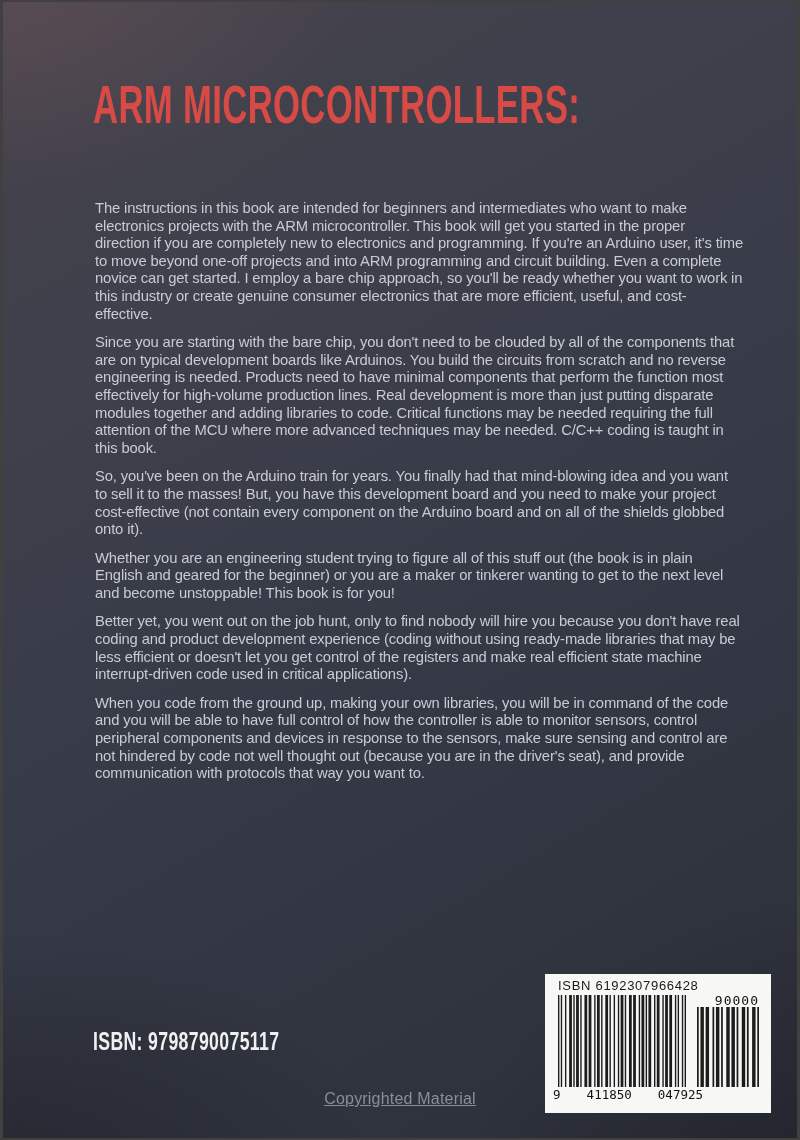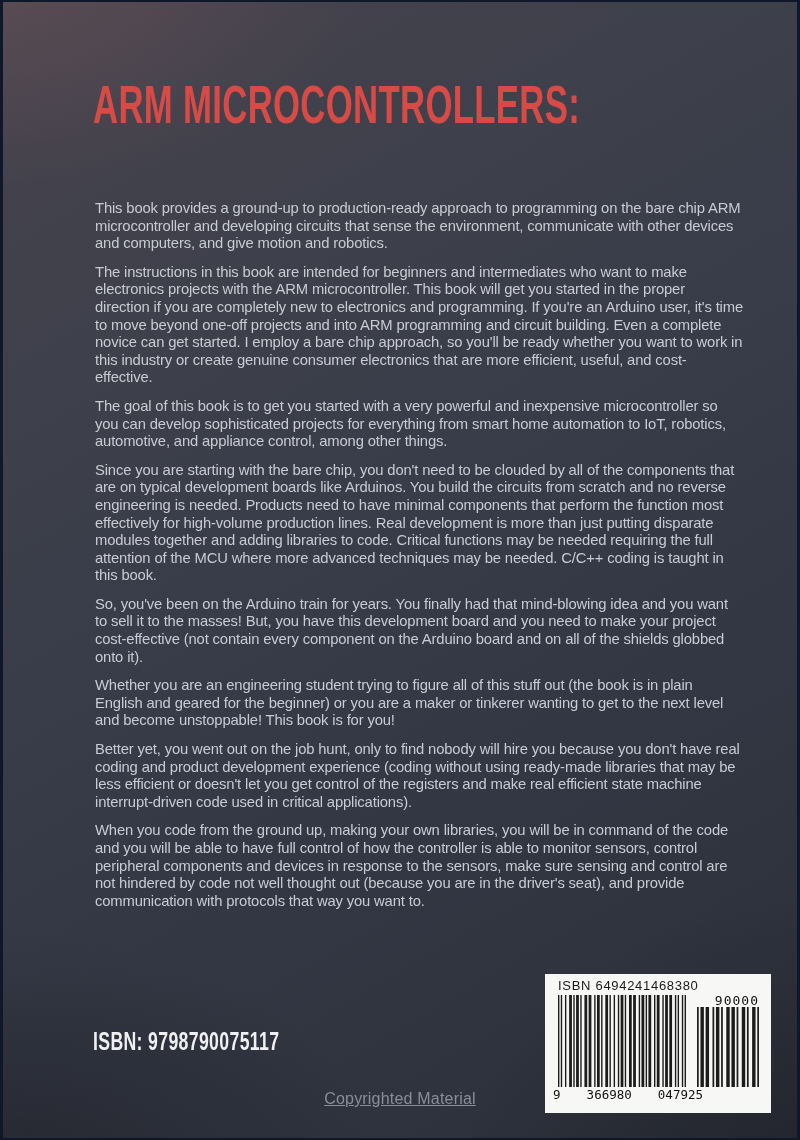--- a/index.html
+++ b/index.html
@@ -1,17 +1,17 @@
 <!DOCTYPE html>
 <html><head>
 <meta charset="utf-8">
 <style>
   * { margin:0; padding:0; box-sizing:border-box; }
   html,body { width:800px; height:1140px; background:#ffffff; overflow:hidden; }
-  .page { position:relative; width:800px; height:1140px; background:#0f172a;
+  .page { position:relative; width:800px; height:1140px; background:#404040;
           font-family:"Liberation Sans", sans-serif; }
   .cover { position:absolute; left:3px; right:3px; top:2px; bottom:2px;
     background:
       radial-gradient(900px 520px at -4% -4%, rgba(128,95,96,0.40), rgba(128,95,96,0) 45%),
       radial-gradient(620px 380px at 0% 102%, rgba(16,16,20,0.35), rgba(16,16,20,0) 60%),
       radial-gradient(760px 700px at 106% 112%, rgba(8,10,16,0.38), rgba(8,10,16,0) 55%),
       linear-gradient(150deg, #46424c 0%, #3d404b 30%, #363a47 55%, #30343f 80%, #2c2f38 100%);
   }
   .copyright { position:absolute; width:100%; text-align:center;
     color:#9196a2; font-size:16px; letter-spacing:0.2px;text-decoration:underline; }
@@ -48,34 +48,32 @@
 <div class="page">
   <div class="copyright top">Copyrighted Material</div>
 
   <div class="cover">
     <div class="title-block">
       <div class="condensed title-line">ARM MICROCONTROLLERS:</div>
       
     </div>
 
     <div class="body-text" id="body-text">
-        <p>This book provides a ground-up to production-ready approach to programming on the bare chip ARM microcontroller and developing circuits that sense the environment, communicate with other devices and computers, and give motion and robotics.</p>
         <p>The instructions in this book are intended for beginners and intermediates who want to make electronics projects with the ARM microcontroller. This book will get you started in the proper direction if you are completely new to electronics and programming. If you're an Arduino user, it's time to move beyond one-off projects and into ARM programming and circuit building. Even a complete novice can get started. I employ a bare chip approach, so you'll be ready whether you want to work in this industry or create genuine consumer electronics that are more efficient, useful, and cost-effective.</p>
-        <p>The goal of this book is to get you started with a very powerful and inexpensive microcontroller so you can develop sophisticated projects for everything from smart home automation to IoT, robotics, automotive, and appliance control, among other things.</p>
         <p>Since you are starting with the bare chip, you don't need to be clouded by all of the components that are on typical development boards like Arduinos. You build the circuits from scratch and no reverse engineering is needed. Products need to have minimal components that perform the function most effectively for high-volume production lines. Real development is more than just putting disparate modules together and adding libraries to code. Critical functions may be needed requiring the full attention of the MCU where more advanced techniques may be needed. C/C++ coding is taught in this book.</p>
         <p>So, you've been on the Arduino train for years. You finally had that mind-blowing idea and you want to sell it to the masses! But, you have this development board and you need to make your project cost-effective (not contain every component on the Arduino board and on all of the shields globbed onto it).</p>
         <p>Whether you are an engineering student trying to figure all of this stuff out (the book is in plain English and geared for the beginner) or you are a maker or tinkerer wanting to get to the next level and become unstoppable! This book is for you!</p>
         <p>Better yet, you went out on the job hunt, only to find nobody will hire you because you don't have real coding and product development experience (coding without using ready-made libraries that may be less efficient or doesn't let you get control of the registers and make real efficient state machine interrupt-driven code used in critical applications).</p>
         <p>When you code from the ground up, making your own libraries, you will be in command of the code and you will be able to have full control of how the controller is able to monitor sensors, control peripheral components and devices in response to the sensors, make sure sensing and control are not hindered by code not well thought out (because you are in the driver's seat), and provide communication with protocols that way you want to.</p>
       </div>
 
     <div class="condensed isbn-bottom">ISBN: 9798790075117</div>
 
     <div class="barcode-box">
-      <div class="bc-isbn">ISBN 6494241468380</div>
+      <div class="bc-isbn">ISBN 6192307966428</div>
       <svg class="bc-main" id="bc-main" width="128" height="92" xmlns="http://www.w3.org/2000/svg">
           <rect x="0.00" y="0" width="1.39" height="92" fill="#1c1c1c"></rect>
           <rect x="2.78" y="0" width="1.39" height="92" fill="#1c1c1c"></rect>
           <rect x="6.96" y="0" width="1.39" height="92" fill="#1c1c1c"></rect>
           <rect x="11.13" y="0" width="2.78" height="92" fill="#1c1c1c"></rect>
           <rect x="15.30" y="0" width="1.39" height="92" fill="#1c1c1c"></rect>
           <rect x="18.09" y="0" width="2.78" height="92" fill="#1c1c1c"></rect>
           <rect x="22.26" y="0" width="1.39" height="92" fill="#1c1c1c"></rect>
           <rect x="26.43" y="0" width="2.78" height="92" fill="#1c1c1c"></rect>
           <rect x="30.61" y="0" width="2.78" height="92" fill="#1c1c1c"></rect>
@@ -99,21 +97,21 @@
           <rect x="104.35" y="0" width="1.39" height="92" fill="#1c1c1c"></rect>
           <rect x="107.13" y="0" width="2.78" height="92" fill="#1c1c1c"></rect>
           <rect x="111.30" y="0" width="2.78" height="92" fill="#1c1c1c"></rect>
           <rect x="116.87" y="0" width="1.39" height="92" fill="#1c1c1c"></rect>
           <rect x="119.65" y="0" width="1.39" height="92" fill="#1c1c1c"></rect>
           <rect x="123.83" y="0" width="1.39" height="92" fill="#1c1c1c"></rect>
           <rect x="126.61" y="0" width="1.39" height="92" fill="#1c1c1c"></rect>
         </svg>
       <div class="bc-digits">
         <span>9</span>
-        <span>366980</span>
+        <span>411850</span>
         <span>047925</span>
       </div>
       <div class="bc-addon-label">90000</div>
       <svg class="bc-addon" id="bc-addon" width="62" height="80" xmlns="http://www.w3.org/2000/svg">
           <rect x="0.00" y="0" width="1.72" height="80" fill="#1c1c1c"></rect>
           <rect x="3.44" y="0" width="3.44" height="80" fill="#1c1c1c"></rect>
           <rect x="8.61" y="0" width="3.44" height="80" fill="#1c1c1c"></rect>
           <rect x="15.50" y="0" width="1.72" height="80" fill="#1c1c1c"></rect>
           <rect x="18.94" y="0" width="3.44" height="80" fill="#1c1c1c"></rect>
           <rect x="24.11" y="0" width="1.72" height="80" fill="#1c1c1c"></rect>

